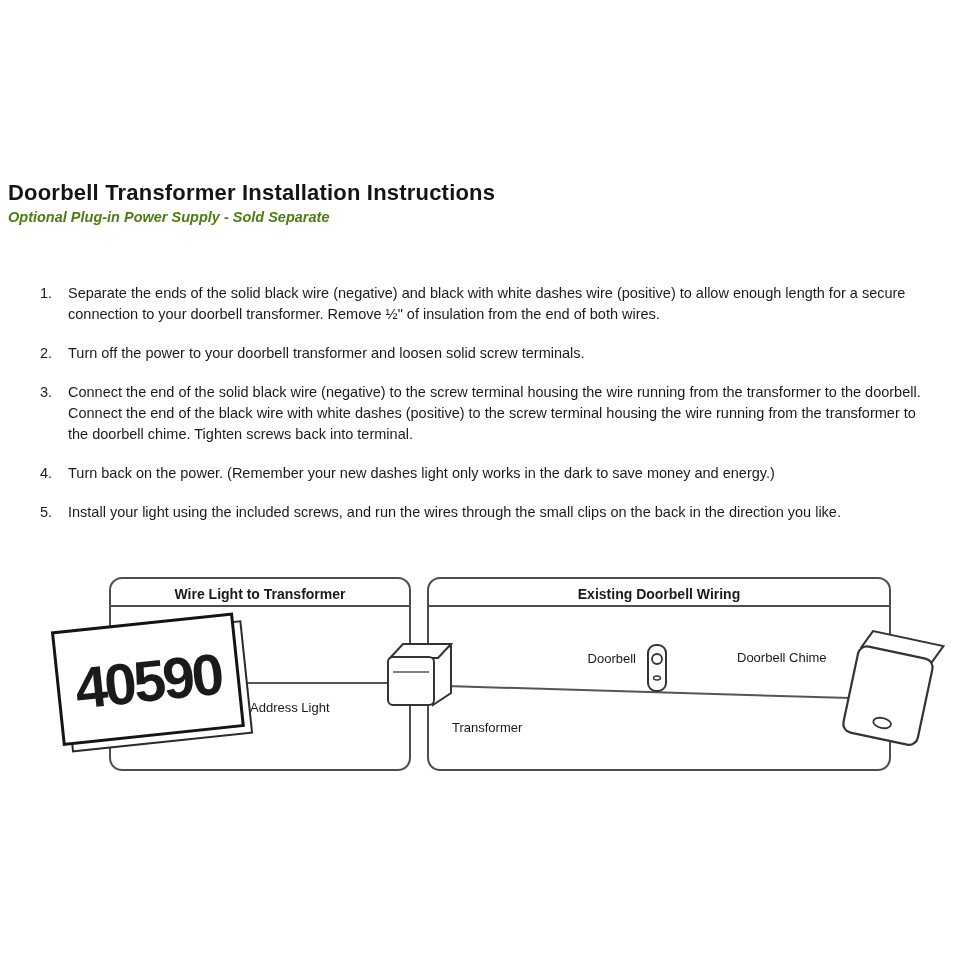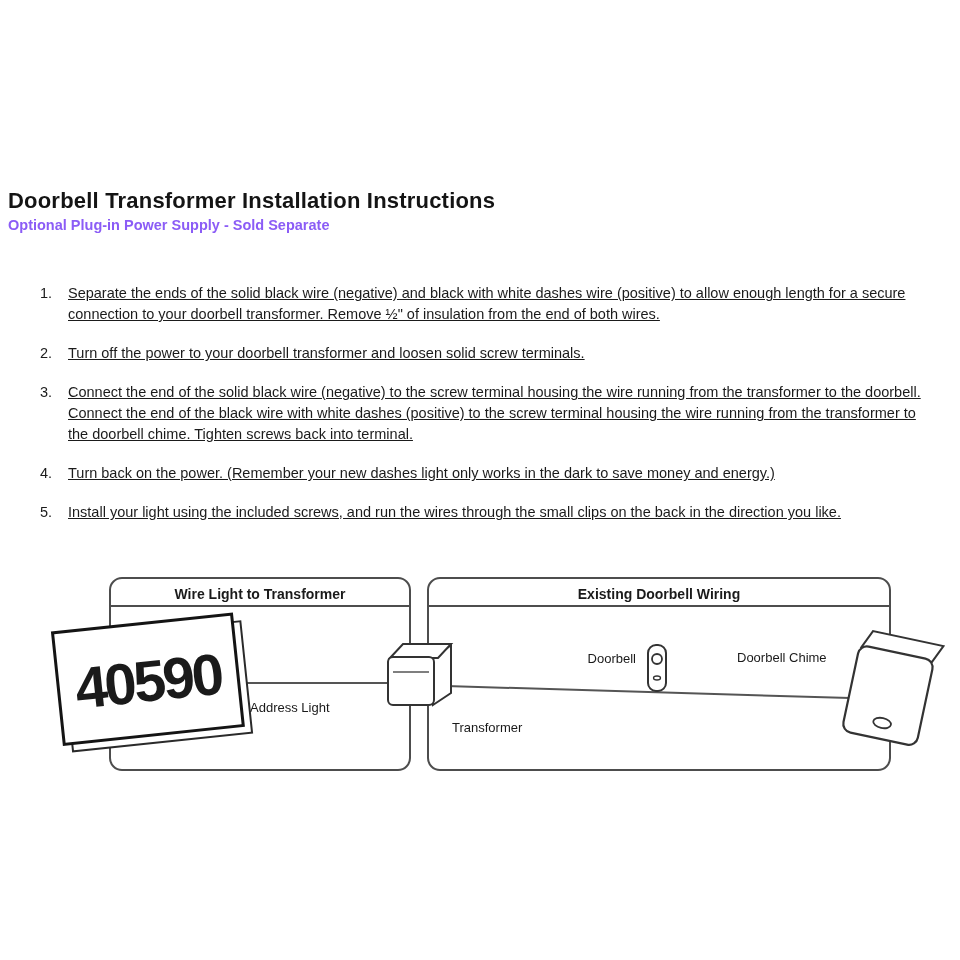--- a/index.html
+++ b/index.html
@@ -4,27 +4,27 @@
 <style>
   html,body{margin:0;padding:0;}
   body{
     width:960px;height:960px;
     background:#ffffff;
     font-family:"Liberation Sans", sans-serif;
     color:#1a1a1a;
     position:relative;
     overflow:hidden;
   }
-  .doc-header{position:absolute;left:8px;top:188px;}
+  .doc-header{position:absolute;left:8px;top:180px;}
   .doc-title{font-size:22px;font-weight:bold;margin:0;letter-spacing:.2px;color:#141414;}
-  .doc-subtitle{font-size:14.5px;font-weight:bold;margin:3px 0 0 0;color:#8b5cf6;}
+  .doc-subtitle{font-size:14.5px;font-weight:bold;font-style:italic;margin:3px 0 0 0;color:#4d7c0f;}
   .steps{position:absolute;left:40px;top:283px;width:895px;margin:0;padding:0;list-style:none;}
   .step{display:flex;margin-bottom:18px;font-size:14.5px;line-height:1.45;color:#1b1b1b;}
   .step .num{flex:none;width:20px;margin-right:8px;}
-  .step .txt{flex:1;text-decoration:underline;}
+  .step .txt{flex:1;}
   .diagram-svg{position:absolute;left:0;top:555px;}
   .diagram-svg text{font-family:"Liberation Sans", sans-serif;fill:#1a1a1a;}
   .panel-title{font-size:14px;font-weight:bold;}
   .diag-label{font-size:13px;}
   .addr-num{font-size:58px;font-weight:bold;letter-spacing:-3px;fill:#0d0d0d;}
 </style>
 </head>
 <body>
 
 <div class="doc-header">

